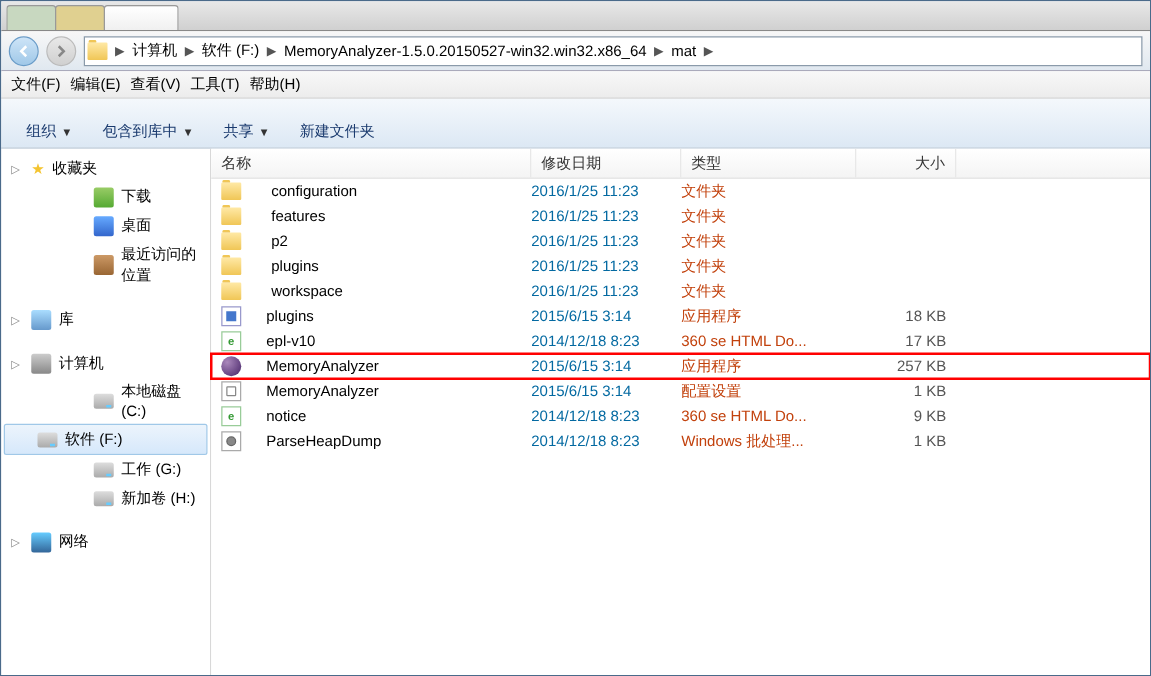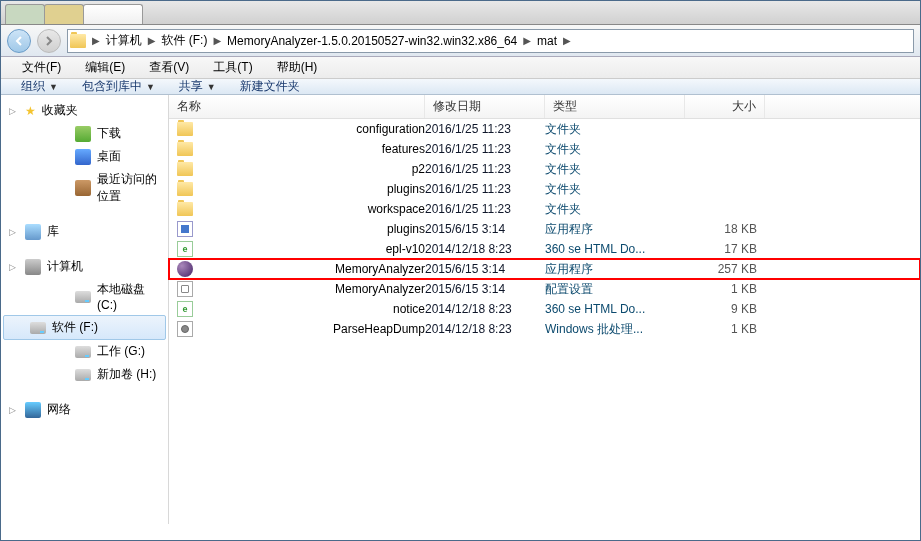--- a/index.html
+++ b/index.html
@@ -16,25 +16,25 @@
 .nav-btn.back { background: linear-gradient(to bottom,#cde4f7,#a0c8e8); border:1px solid #6a9cc8; }
 .nav-btn.fwd { background: linear-gradient(to bottom,#e8e8e8,#d0d0d0); border:1px solid #bbb; }
 .nav-btn svg { width: 12px; height: 12px; }
 .addr { flex: 1; height: 24px; background: #fff; border: 1px solid #8a9aaa; display: flex; align-items: center; padding-left: 2px; }
 .addr-seg { display: flex; align-items: center; height: 100%; padding: 0 4px; }
 .addr-sep { color: #555; padding: 0 2px; font-size: 10px;}
 .folder-icn { width: 16px; height: 14px; margin-right: 4px; background: linear-gradient(to bottom,#ffe9a6,#f0c656); border-radius: 1px; position: relative; }
 .folder-icn::before { content:""; position:absolute; top:-2px; left:1px; width:6px; height:2px; background:#f0c656; border-radius:1px 1px 0 0;}
 
 
-.menu-bar { height: 22px; background: linear-gradient(to bottom,#f8f8f8,#ececec); display: flex; align-items: center; padding-left: 21px; gap: 24px; border-bottom: 1px solid #ccc; }
+.menu-bar { height: 22px; background: linear-gradient(to bottom,#f8f8f8,#ececec); display: flex; align-items: center; padding-left: 8px; gap: 8px; border-bottom: 1px solid #ccc; }
 .menu-item { cursor: default; }
 
 
-.toolbar { height: 16px; background: linear-gradient(to bottom,#f4f8fc,#dce8f4); display: flex; align-items: center; padding-left: 10px; gap: 4px; border-bottom: 1px solid #b0c0d0; }
+.toolbar { height: 40px; background: linear-gradient(to bottom,#f4f8fc,#dce8f4); display: flex; align-items: flex-end; padding-left: 10px; gap: 4px; border-bottom: 1px solid #b0c0d0; }
 .tool-item { padding: 4px 10px; display: flex; align-items: center; gap: 4px; cursor: default; color: #1a3a6e; }
 .tool-arrow { font-size: 9px; color: #333; }
 
 
 .main { display: flex; height: calc(100% - 24px - 32px - 22px - 32px); }
 .sidebar { width: 168px; background: #fff; border-right: 1px solid #d8d8d8; overflow: hidden; padding-top: 4px;}
 .side-group { margin-bottom: 12px; }
 .side-head { display: flex; align-items: center; gap: 6px; padding: 3px 8px; cursor: default; }
 .side-head.exp::before { content: "▷"; font-size: 9px; color: #888; width: 10px; }
 .side-item { display: flex; align-items: center; gap: 6px; padding: 3px 8px 3px 28px; cursor: default; margin-left: 46px; }
@@ -45,23 +45,23 @@
 .col-headers { height: 24px; display: flex; align-items: center; border-bottom: 1px solid #e0e0e0; background: linear-gradient(to bottom,#fff,#f4f4f4); }
 .col-h { padding: 0 8px; height: 100%; display: flex; align-items: center; border-right: 1px solid #e8e8e8; color: #333; }
 .col-name { width: 256px; }
 .col-date { width: 120px; }
 .col-type { width: 140px; }
 .col-size { width: 80px; text-align: right; justify-content: flex-end;}
 
 .rows { }
 .row { height: 20px; display: flex; align-items: center; padding-left: 8px; }
 .row.hl { outline: 2px solid #ff0000; outline-offset: -1px; }
-.cell-name { width: 248px; display: flex; align-items: center; gap: 20px; justify-content: space-between; }
-.cell-date { width: 120px; color: #0f172a; }
-.cell-type { width: 140px; color: #0c4a6e; white-space: nowrap; overflow: hidden; text-overflow: ellipsis; }
+.cell-name { width: 248px; display: flex; align-items: center; gap: 20px; }
+.cell-date { width: 120px; color: #0369a1; }
+.cell-type { width: 140px; color: #c2410c; white-space: nowrap; overflow: hidden; text-overflow: ellipsis; }
 .cell-size { width: 80px; color: #555; text-align: right; padding-right: 8px;}
 
 .star-icn { color: #f4c430; }
 .drive-icn { display:inline-block; width:16px; height:12px; background:linear-gradient(to bottom,#ddd,#aaa); border-radius:2px; position:relative;}
 .drive-icn::after{content:"";position:absolute;bottom:1px;right:2px;width:4px;height:2px;background:#6cf;}
 </style>
 </head>
 <body>
 
 <div class="tabs-bar">

